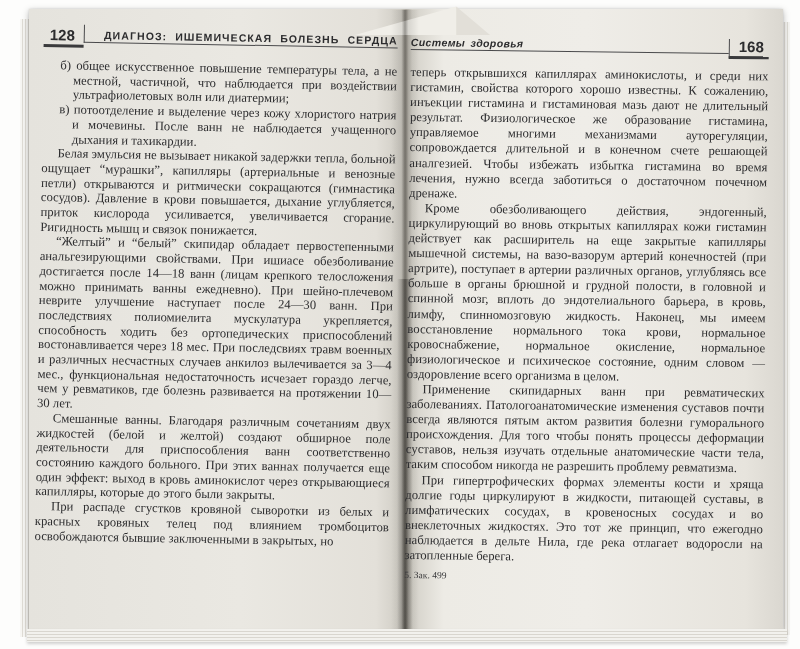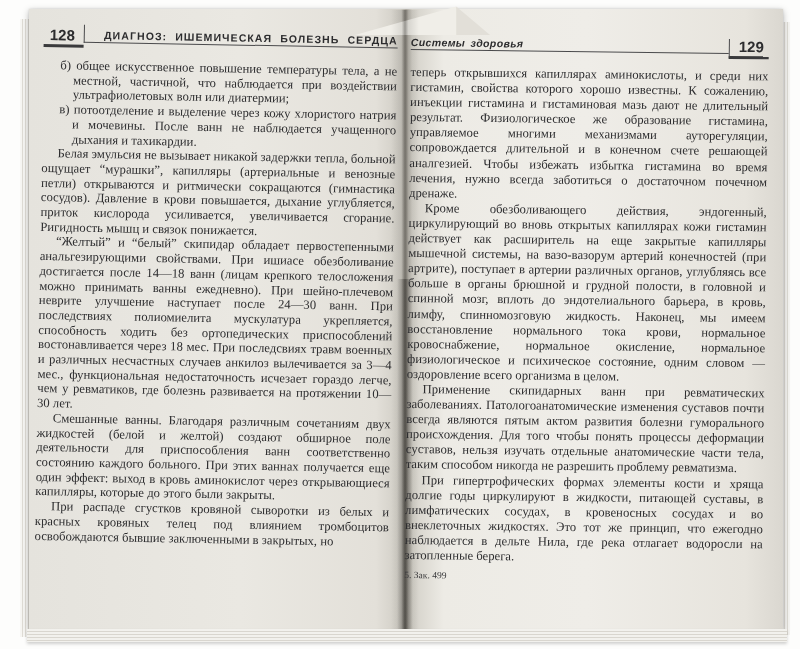--- a/index.html
+++ b/index.html
@@ -91,21 +91,21 @@
       <p>Смешанные ванны. Благодаря различным сочетаниям двух жидкостей (белой и желтой) создают обширное поле деятельности для приспособления ванн соответственно состоянию каждого больного. При этих ваннах получается еще один эффект: выход в кровь аминокислот через открывающиеся капилляры, которые до этого были закрыты.</p>
       <p>При распаде сгустков кровяной сыворотки из белых и красных кровяных телец под влиянием тромбоцитов освобождаются бывшие заключенными в закрытых, но</p>
     </div>
   </div>
 
   <div class="content right-pg">
     <div class="head">
       <span class="head-rule">
         <span class="head-title">Системы здоровья</span>
       </span>
-      <span class="pn">129</span>
+      <span class="pn">168</span>
     </div>
     <div class="text">
       <p class="noindent">теперь открывшихся капиллярах аминокислоты, и среди них гистамин, свойства которого хорошо известны. К сожалению, инъекции гистамина и гистаминовая мазь дают не длительный результат. Физиологическое же образование гистамина, управляемое многими механизмами ауторегуляции, сопровождается длительной и в конечном счете решающей аналгезией. Чтобы избежать избытка гистамина во время лечения, нужно всегда заботиться о достаточном почечном дренаже.</p>
       <p>Кроме обезболивающего действия, эндогенный, циркулирующий во вновь открытых капиллярах кожи гистамин действует как расширитель на еще закрытые капилляры мышечной системы, на вазо-вазорум артерий конечностей (при артрите), поступает в артерии различных органов, углубляясь все больше в органы брюшной и грудной полости, в головной и спинной мозг, вплоть до эндотелиального барьера, в кровь, лимфу, спинномозговую жидкость. Наконец, мы имеем восстановление нормального тока крови, нормальное кровоснабжение, нормальное окисление, нормальное физиологическое и психическое состояние, одним словом — оздоровление всего организма в целом.</p>
       <p>Применение скипидарных ванн при ревматических заболеваниях. Патологоанатомические изменения суставов почти всегда являются пятым актом развития болезни гуморального происхождения. Для того чтобы понять процессы деформации суставов, нельзя изучать отдельные анатомические части тела, таким способом никогда не разрешить проблему ревматизма.</p>
       <p>При гипертрофических формах элементы кости и хряща долгие годы циркулируют в жидкости, питающей суставы, в лимфатических сосудах, в кровеносных сосудах и во внеклеточных жидкостях. Это тот же принцип, что ежегодно наблюдается в дельте Нила, где река отлагает водоросли на затопленные берега.</p>
     </div>
     <div class="footer-note">5. Зак. 499</div>
   </div>
 </div>

